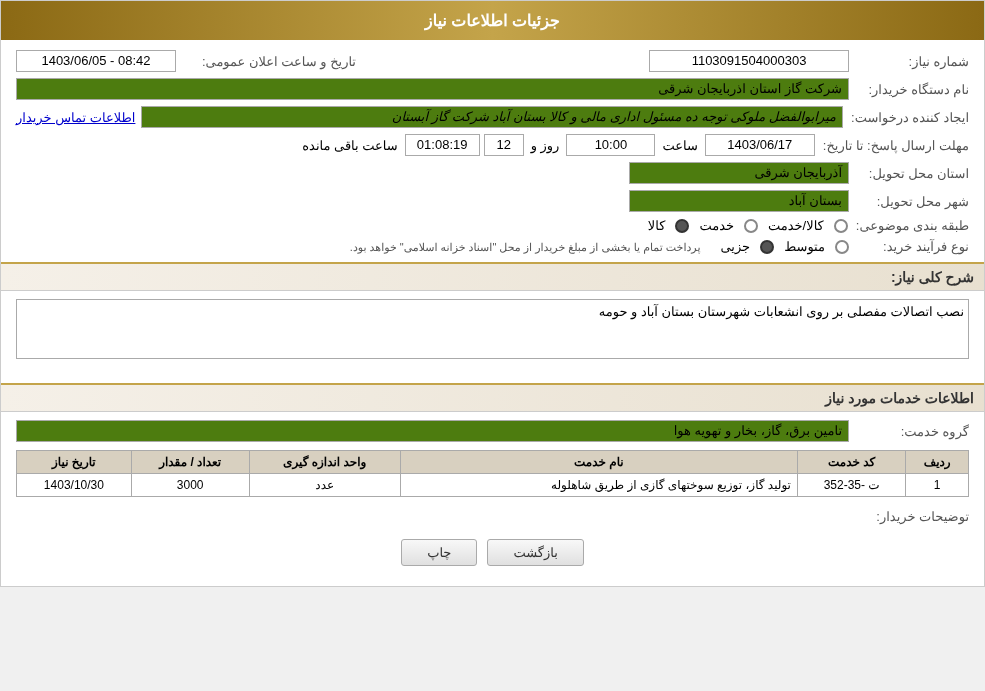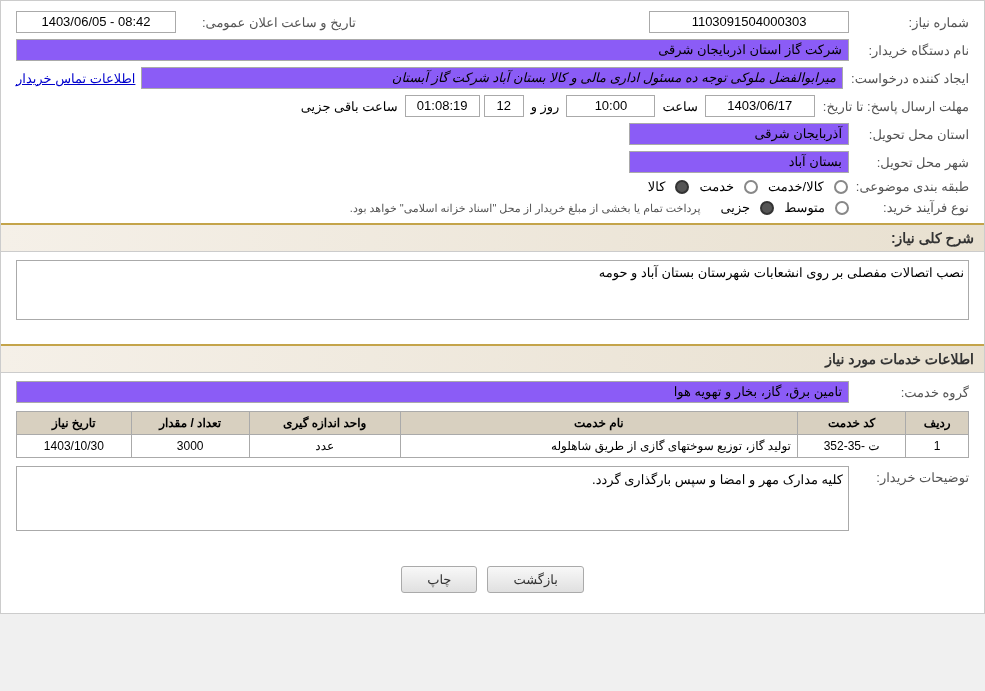--- a/index.html
+++ b/index.html
@@ -34,21 +34,21 @@
     }
     .label {
       color: #555;
       min-width: 120px;
       text-align: right;
       padding-left: 8px;
       white-space: nowrap;
     }
     .value-box {
       border: 1px solid #aaa;
-      background: #8b5cf6;
+      background: #4d7c0f;
       padding: 2px 6px;
       min-height: 22px;
       direction: rtl;
       text-align: right;
     }
     .date-number-box {
       border: 1px solid #aaa;
       background: #fff;
       padding: 2px 6px;
       min-height: 22px;
@@ -145,21 +145,20 @@
       margin-top: 15px;
       margin-bottom: 5px;
     }
     .btn {
       padding: 5px 25px;
       border: 1px solid #aaa;
       cursor: pointer;
       font-size: 13px;
       font-family: Tahoma, Arial, sans-serif;
       border-radius: 3px;
-      margin-top: 20px;
     }
     .btn-print {
       background: linear-gradient(to bottom, #f8f8f8, #e0e0e0);
       color: #333;
     }
     .btn-back {
       background: linear-gradient(to bottom, #f8f8f8, #e0e0e0);
       color: #333;
     }
     .complaint-note {
@@ -172,20 +171,23 @@
       align-items: center;
       gap: 4px;
       direction: rtl;
     }
   </style>
 </head>
 <body>
 
 <div class="page-wrapper">
 
+  <div class="page-header">
+    <span>جزئیات اطلاعات نیاز</span>
+  </div>
 
   <div class="content">
 
     <div class="info-row">
       <span class="label">شماره نیاز:</span>
       <div class="date-number-box" style="width:200px;">1103091504000303</div>
       <div style="flex:1;"></div>
       <span class="label" style="min-width:180px; ">تاریخ و ساعت اعلان عمومی:</span>
       <div class="date-number-box" style="width:160px;">1403/06/05 - 08:42</div>
     </div>
@@ -205,21 +207,21 @@
 
     <div class="info-row">
       <span class="label">مهلت ارسال پاسخ: تا تاریخ:</span>
       <div class="inline-fields">
         <div class="date-number-box" style="width:110px;">1403/06/17</div>
         <span style="margin: 0 3px;">ساعت</span>
         <div class="date-number-box" style="width:89px;">10:00</div>
         <span style="margin: 0 3px;">روز و</span>
         <div class="date-number-box" style="width:40px;">12</div>
         <div class="date-number-box" style="width:75px;">01:08:19</div>
-        <span style="margin: 0 3px;">ساعت باقی جزیی</span>
+        <span style="margin: 0 3px;">ساعت باقی مانده</span>
       </div>
     </div>
 
     <div class="info-row">
       <span class="label">استان محل تحویل:</span>
       <div class="value-box" style="width:220px;">آذربایجان شرقی</div>
     </div>
 
     <div class="info-row">
       <span class="label">شهر محل تحویل:</span>
@@ -291,23 +293,20 @@
           <td class="text-right">تولید گاز، توزیع سوختهای گازی از طریق شاهلوله</td>
           <td>عدد</td>
           <td>3000</td>
           <td>1403/10/30</td>
         </tr>
       </tbody>
     </table>
 
     <div class="info-row" style="align-items:flex-start; margin-top:8px;">
       <span class="label" style="padding-top:4px;">توضیحات خریدار:</span>
-      <div style="flex:1; position:relative;">
-        <div class="notes-box">کلیه مدارک مهر و امضا و سپس بارگذاری گردد.</div>
-      </div>
     </div>
 
     <div class="buttons-row">
       <button class="btn btn-back">بازگشت</button>
       <button class="btn btn-print">چاپ</button>
     </div>
 
   </div>
 </div>
 

